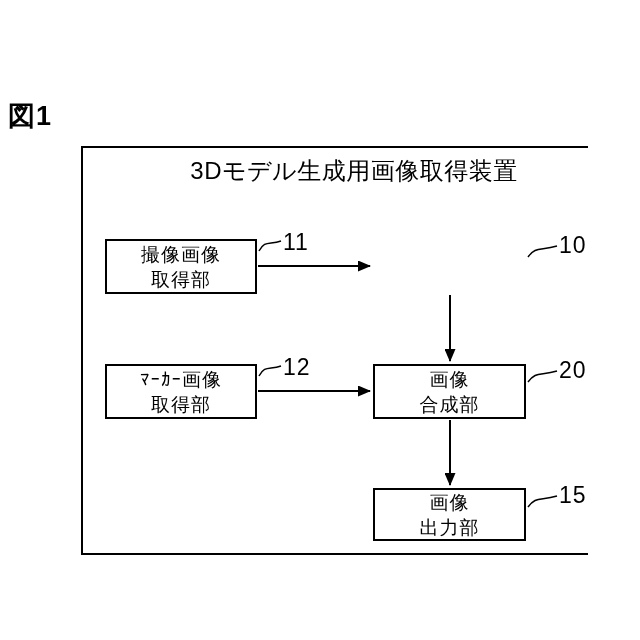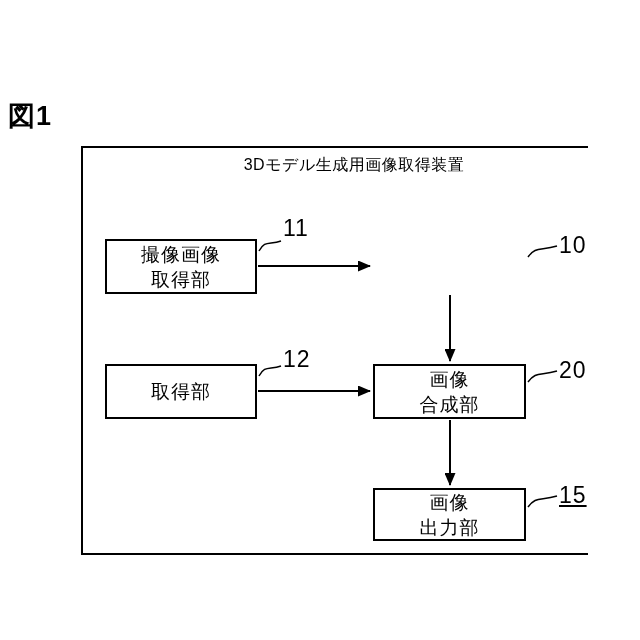--- a/index.html
+++ b/index.html
@@ -34,21 +34,21 @@
     border: 2px solid #000000;
     box-sizing: border-box;
     background: transparent;
   }
   .device-title {
     position: absolute;
     left: 81px;
     top: 143px;
     width: 546px;
     text-align: center;
-    font-size: 16px;
+    font-size: 24px;
     letter-spacing: 0.5px;
   }
   .block {
     position: absolute;
     border: 2px solid #000000;
     box-sizing: border-box;
     background: #ffffff;
     display: flex;
     flex-direction: column;
     align-items: center;
@@ -61,25 +61,25 @@
   .b11 { left: 105px; top: 227px; width: 152px; height: 55px; }
   .b13 { left: 373px; top: 227px; width: 153px; height: 55px; }
   .b12 { left: 105px; top: 352px; width: 152px; height: 55px; }
   .b14 { left: 373px; top: 352px; width: 153px; height: 55px; }
   .b15 { left: 373px; top: 476px; width: 153px; height: 53px; }
   .ref-num {
     position: absolute;
     font-size: 23px;
     letter-spacing: 1px;
   }
-  .r11 { left: 283px; top: 203px; }
-  .r12 { left: 283px; top: 334px; }
+  .r11 { left: 283px; top: 217px; }
+  .r12 { left: 283px; top: 342px; }
   .r13 { left: 559px; top: 220px; }
   .r14 { left: 559px; top: 345px; }
-  .r15 { left: 559px; top: 470px; text-decoration: underline; }
+  .r15 { left: 559px; top: 470px; }
   .r1  { left: 624px; top: 93px; }
   svg.wires {
     position: absolute;
     left: 0;
     top: 0;
     width: 640px;
     height: 640px;
     pointer-events: none;
   }
 </style>
@@ -117,20 +117,21 @@
     <path d="M602,134 C607,123 612,120 621,120 C627,119 633,118 638,117" fill="none" stroke="#000000" stroke-width="1.5"></path>
   </svg>
 
   <div class="block b11">
     <div>撮像画像</div>
     <div>取得部</div>
   </div>
 
 
   <div class="block b12">
+    <div>ﾏｰｶｰ画像</div>
     <div>取得部</div>
   </div>
 
   <div class="block b14">
     <div>画像</div>
     <div>合成部</div>
   </div>
 
   <div class="block b15">
     <div>画像</div>

